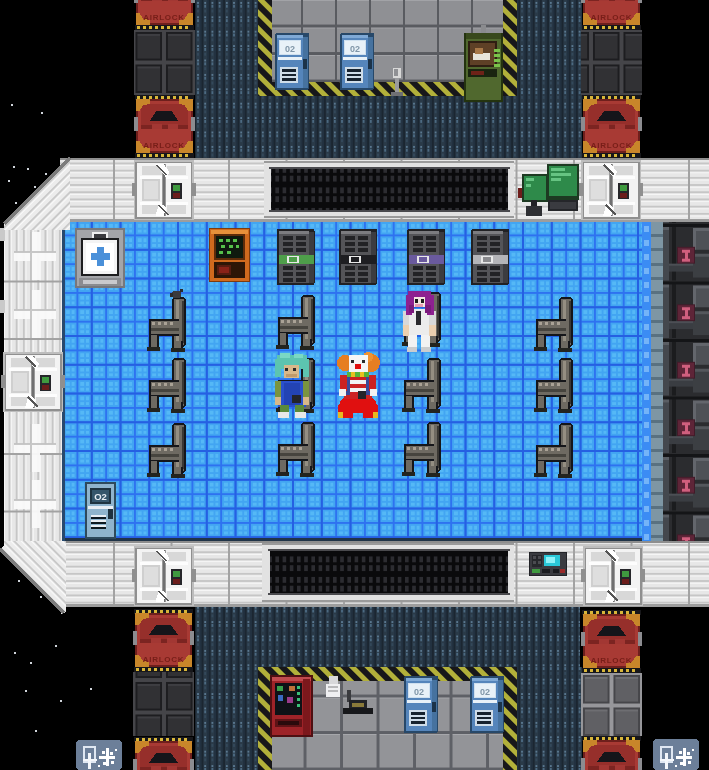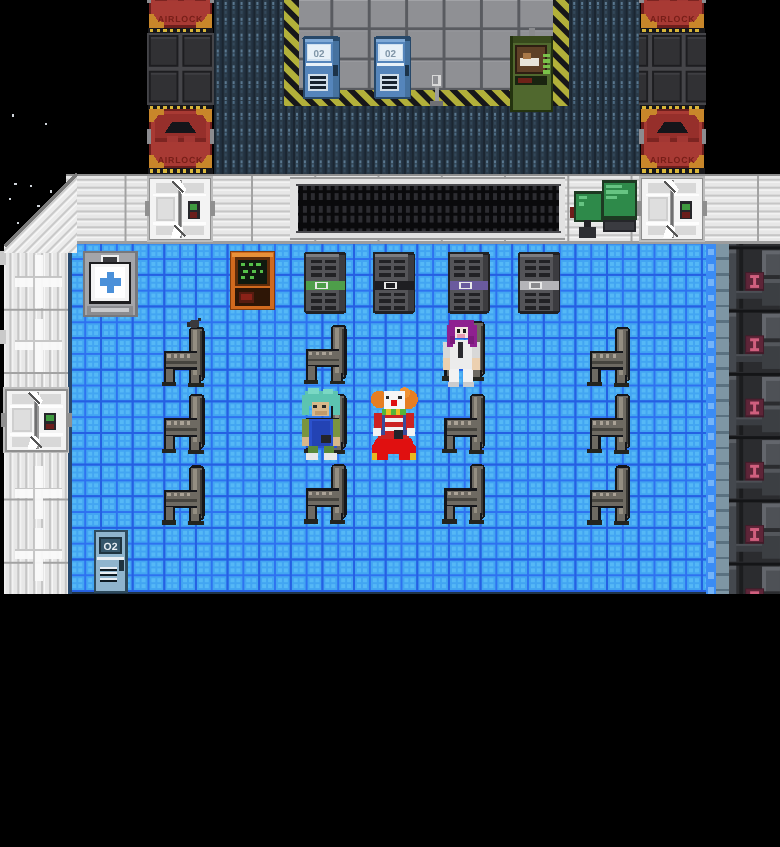--- a/index.html
+++ b/index.html
@@ -1,16 +1,16 @@
 <!DOCTYPE html>
 <html><head>
 <meta charset="utf-8">
 <style>
   html,body{margin:0;padding:0;background:#000;}
-  #stage{position:relative;width:709px;height:540px;overflow:hidden;background:#c4b5fd;
+  #stage{position:relative;width:709px;height:770px;overflow:hidden;background:#c4b5fd;
          font-family:"Liberation Sans", sans-serif;}
   svg text{font-family:"Liberation Sans", sans-serif;}
 </style>
 </head>
 <body>
 <div id="stage">
 <svg width="709" height="770" viewBox="0 0 709 770" shape-rendering="crispEdges">
 <defs>
   
   <pattern id="pool" width="14.375" height="14.375" patternUnits="userSpaceOnUse" patternTransform="translate(64,222)">

